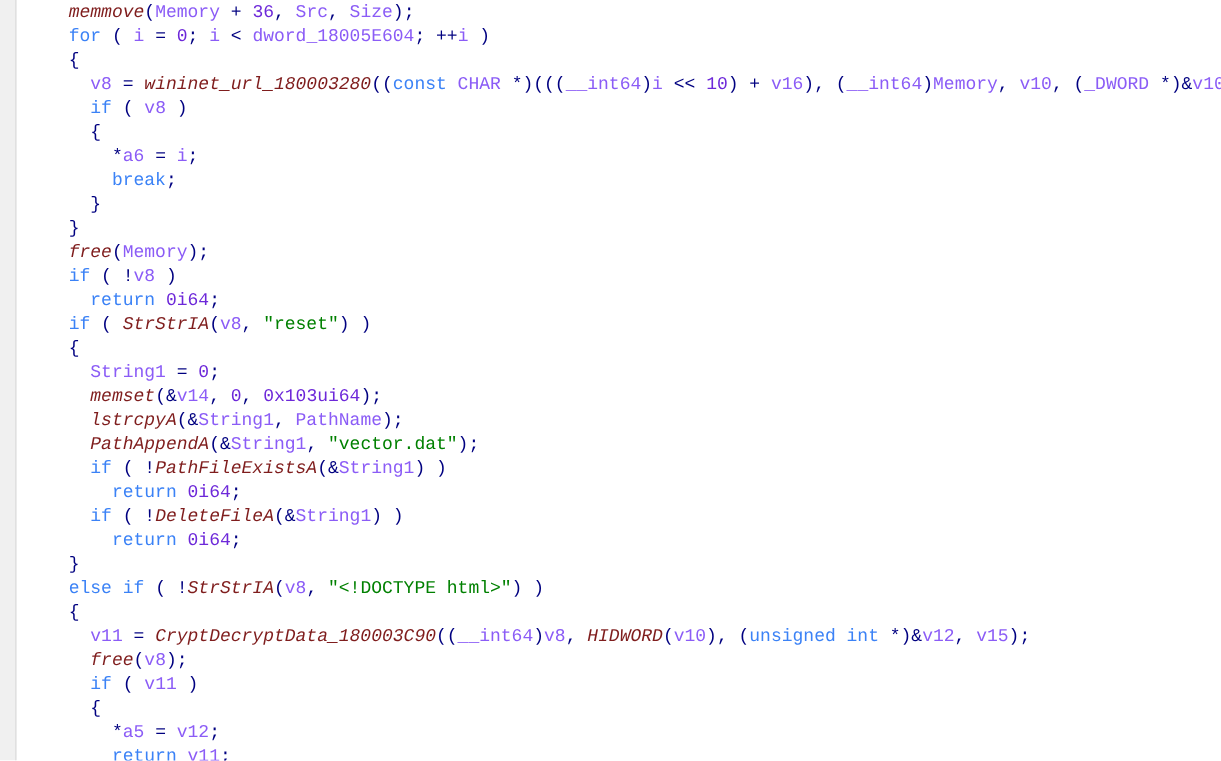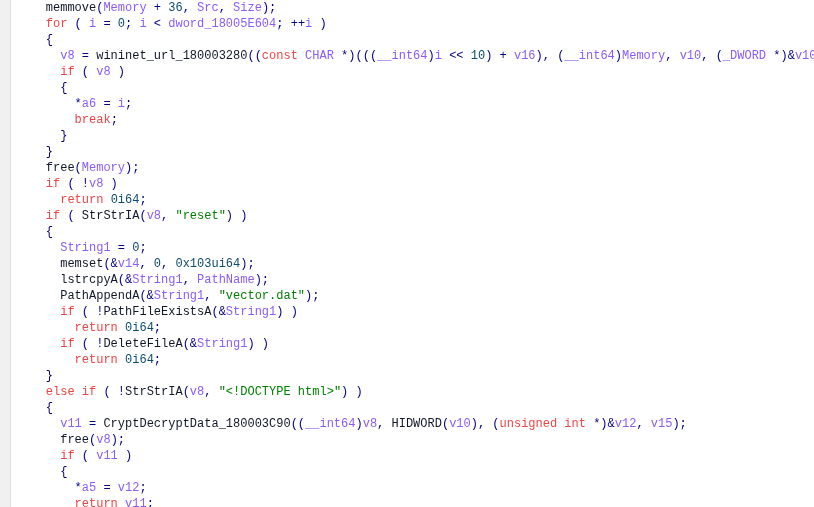--- a/index.html
+++ b/index.html
@@ -25,28 +25,28 @@
   }
   .code {
     padding: 0 6px;
     white-space: pre;
     color: #000080; 
   }
   .line { display: block; }
   .i2 { padding-left: 4ch; }
   .i3 { padding-left: 6ch; }
   .i4 { padding-left: 8ch; }
-  .kw { color: #ef4444; }
+  .kw { color: #3b82f6; }
   .glb { color: #8b5cf6; }
   .type { color: #8b5cf6; }
-  .num { color: #0c4a6e; }      
+  .num { color: #6d28d9; }      
   .str { color: #008000; }      
   .op { color: #000080; }
   .punct { color: #000080; }
-  .call { color: #0f172a; }
+  .call { color: #7f1d1d; font-style: italic; }
 </style>
 </head>
 <body>
 
 <div class="viewer">
   <div class="gutter"></div>
   <div class="code" id="code-block"><div class="line i2"><span class="call">memmove</span><span class="punct">(</span><span class="glb">Memory</span><span class="op"> + </span><span class="num">36</span><span class="punct">, </span><span class="glb">Src</span><span class="punct">, </span><span class="glb">Size</span><span class="punct">);</span></div><div class="line i2"><span class="kw">for</span><span class="punct"> ( </span><span class="glb">i</span><span class="op"> = </span><span class="num">0</span><span class="punct">; </span><span class="glb">i</span><span class="op"> &lt; </span><span class="glb">dword_18005E604</span><span class="punct">; ++</span><span class="glb">i</span><span class="punct"> )</span></div><div class="line i2"><span class="punct">{</span></div><div class="line i3"><span class="glb">v8</span><span class="op"> = </span><span class="call">wininet_url_180003280</span><span class="punct">((</span><span class="kw">const</span><span class="punct"> </span><span class="type">CHAR</span><span class="punct"> *)(((</span><span class="type">__int64</span><span class="punct">)</span><span class="glb">i</span><span class="op"> &lt;&lt; </span><span class="num">10</span><span class="punct">) + </span><span class="glb">v16</span><span class="punct">), (</span><span class="type">__int64</span><span class="punct">)</span><span class="glb">Memory</span><span class="punct">, </span><span class="glb">v10</span><span class="punct">, (</span><span class="type">_DWORD</span><span class="punct"> *)&amp;</span><span class="glb">v10</span></div><div class="line i3"><span class="kw">if</span><span class="punct"> ( </span><span class="glb">v8</span><span class="punct"> )</span></div><div class="line i3"><span class="punct">{</span></div><div class="line i4"><span class="punct">*</span><span class="glb">a6</span><span class="op"> = </span><span class="glb">i</span><span class="punct">;</span></div><div class="line i4"><span class="kw">break</span><span class="punct">;</span></div><div class="line i3"><span class="punct">}</span></div><div class="line i2"><span class="punct">}</span></div><div class="line i2"><span class="call">free</span><span class="punct">(</span><span class="glb">Memory</span><span class="punct">);</span></div><div class="line i2"><span class="kw">if</span><span class="punct"> ( !</span><span class="glb">v8</span><span class="punct"> )</span></div><div class="line i3"><span class="kw">return</span><span class="punct"> </span><span class="num">0i64</span><span class="punct">;</span></div><div class="line i2"><span class="kw">if</span><span class="punct"> ( </span><span class="call">StrStrIA</span><span class="punct">(</span><span class="glb">v8</span><span class="punct">, </span><span class="str">"reset"</span><span class="punct">) )</span></div><div class="line i2"><span class="punct">{</span></div><div class="line i3"><span class="glb">String1</span><span class="op"> = </span><span class="num">0</span><span class="punct">;</span></div><div class="line i3"><span class="call">memset</span><span class="punct">(&amp;</span><span class="glb">v14</span><span class="punct">, </span><span class="num">0</span><span class="punct">, </span><span class="num">0x103ui64</span><span class="punct">);</span></div><div class="line i3"><span class="call">lstrcpyA</span><span class="punct">(&amp;</span><span class="glb">String1</span><span class="punct">, </span><span class="glb">PathName</span><span class="punct">);</span></div><div class="line i3"><span class="call">PathAppendA</span><span class="punct">(&amp;</span><span class="glb">String1</span><span class="punct">, </span><span class="str">"vector.dat"</span><span class="punct">);</span></div><div class="line i3"><span class="kw">if</span><span class="punct"> ( !</span><span class="call">PathFileExistsA</span><span class="punct">(&amp;</span><span class="glb">String1</span><span class="punct">) )</span></div><div class="line i4"><span class="kw">return</span><span class="punct"> </span><span class="num">0i64</span><span class="punct">;</span></div><div class="line i3"><span class="kw">if</span><span class="punct"> ( !</span><span class="call">DeleteFileA</span><span class="punct">(&amp;</span><span class="glb">String1</span><span class="punct">) )</span></div><div class="line i4"><span class="kw">return</span><span class="punct"> </span><span class="num">0i64</span><span class="punct">;</span></div><div class="line i2"><span class="punct">}</span></div><div class="line i2"><span class="kw">else</span><span class="punct"> </span><span class="kw">if</span><span class="punct"> ( !</span><span class="call">StrStrIA</span><span class="punct">(</span><span class="glb">v8</span><span class="punct">, </span><span class="str">"&lt;!DOCTYPE html&gt;"</span><span class="punct">) )</span></div><div class="line i2"><span class="punct">{</span></div><div class="line i3"><span class="glb">v11</span><span class="op"> = </span><span class="call">CryptDecryptData_180003C90</span><span class="punct">((</span><span class="type">__int64</span><span class="punct">)</span><span class="glb">v8</span><span class="punct">, </span><span class="call">HIDWORD</span><span class="punct">(</span><span class="glb">v10</span><span class="punct">), (</span><span class="kw">unsigned</span><span class="punct"> </span><span class="kw">int</span><span class="punct"> *)&amp;</span><span class="glb">v12</span><span class="punct">, </span><span class="glb">v15</span><span class="punct">);</span></div><div class="line i3"><span class="call">free</span><span class="punct">(</span><span class="glb">v8</span><span class="punct">);</span></div><div class="line i3"><span class="kw">if</span><span class="punct"> ( </span><span class="glb">v11</span><span class="punct"> )</span></div><div class="line i3"><span class="punct">{</span></div><div class="line i4"><span class="punct">*</span><span class="glb">a5</span><span class="op"> = </span><span class="glb">v12</span><span class="punct">;</span></div><div class="line i4"><span class="kw">return</span><span class="punct"> </span><span class="glb">v11</span><span class="punct">;</span></div></div>
 </div>
 
 </body></html>

